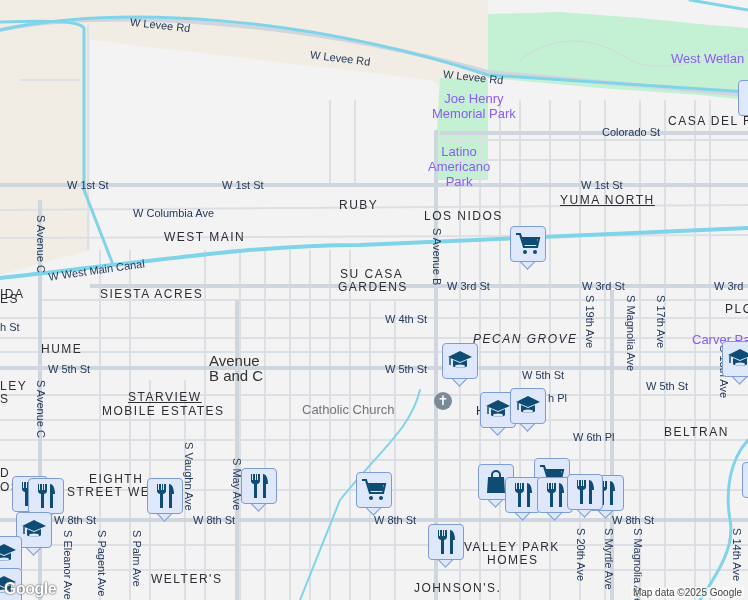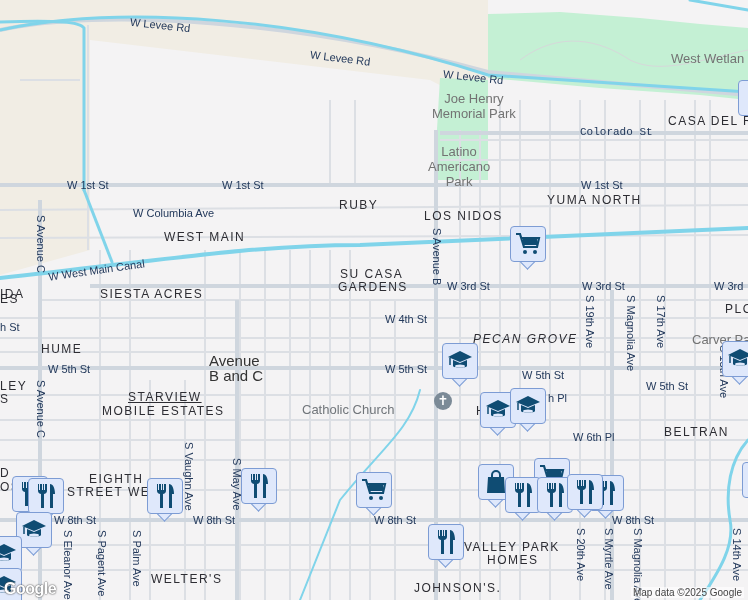--- a/index.html
+++ b/index.html
@@ -2,21 +2,21 @@
 <html><head>
 <meta charset="utf-8">
 <style>
   html,body{margin:0;padding:0;}
   body{width:748px;height:600px;overflow:hidden;background:#f4f3f4;font-family:"Liberation Sans",sans-serif;}
   #map{position:relative;width:748px;height:600px;overflow:hidden;background:#f4f3f4;}
   svg.base{position:absolute;left:0;top:0;}
   .lbl{position:absolute;white-space:nowrap;color:#1f3a5f;font-size:11px;line-height:12px;}
   .street{font-size:11px;color:#23395b;}
   .hood{font-size:12px;letter-spacing:1.5px;color:#2d2d33;font-weight:normal;}
-  .park{color:#737373;font-size:13px;text-align:center;line-height:15px;}
+  .park{color:#8b5cf6;font-size:13px;text-align:center;line-height:15px;}
   .place{color:#333;font-size:15px;line-height:16px;}
   .poiname{color:#70757a;font-size:13px;text-align:center;line-height:14px;}
   .vert{transform-origin:left top;transform:rotate(90deg);}
   .marker{position:absolute;width:36px;height:46px;}
   .marker .box{position:absolute;left:0;top:0;width:34px;height:34px;background:#dfe8fb;border:1px solid #7d9cd4;border-radius:4px;display:flex;align-items:center;justify-content:center;}
   .marker .tip{position:absolute;left:11px;top:28px;width:12px;height:12px;background:#dfe8fb;border-right:1px solid #7d9cd4;border-bottom:1px solid #7d9cd4;transform:rotate(45deg);}
   .church{position:absolute;width:18px;height:18px;border-radius:50%;background:#7b8a97;color:#fff;font-size:13px;text-align:center;line-height:18px;}
   .attr{position:absolute;right:4px;bottom:2px;font-size:10px;color:#444;background:rgba(255,255,255,0.6);padding:0 2px;}
   .glogo{position:absolute;left:4px;bottom:2px;font-size:16px;font-weight:bold;color:#fff;text-shadow:0 0 2px #555,0 0 1px #555;letter-spacing:-0.5px;}
 </style>
@@ -106,21 +106,21 @@
   </svg>
 
   <div class="lbl street" style="left:130px;top:19px;transform:rotate(6deg);">W Levee Rd</div>
   <div class="lbl street" style="left:310px;top:52px;transform:rotate(7deg);">W Levee Rd</div>
   <div class="lbl street" style="left:443px;top:71px;transform:rotate(6deg);">W Levee Rd</div>
   <div class="lbl street" style="left:222px;top:179px;">W 1st St</div>
   <div class="lbl street" style="left:67px;top:179px;">W 1st St</div>
   <div class="lbl street" style="left:581px;top:179px;">W 1st St</div>
   <div class="lbl street" style="left:133px;top:207px;">W Columbia Ave</div>
   <div class="lbl street" style="left:48px;top:264px;transform:rotate(-8deg);">W West Main Canal</div>
-  <div class="lbl street" style="left:580px;top:126px;font-family:Liberation Mono, monospace;">Colorado St</div>
+  <div class="lbl street" style="left:602px;top:126px;">Colorado St</div>
   <div class="lbl street" style="left:447px;top:280px;">W 3rd St</div>
   <div class="lbl street" style="left:582px;top:280px;">W 3rd St</div>
   <div class="lbl street" style="left:714px;top:280px;">W 3rd</div>
   <div class="lbl street" style="left:385px;top:313px;">W 4th St</div>
   <div class="lbl street" style="left:0px;top:321px;">h St</div>
   <div class="lbl street" style="left:48px;top:363px;">W 5th St</div>
   <div class="lbl street" style="left:385px;top:363px;">W 5th St</div>
   <div class="lbl street" style="left:522px;top:369px;">W 5th St</div>
   <div class="lbl street" style="left:646px;top:380px;">W 5th St</div>
   <div class="lbl street" style="left:548px;top:392px;">h Pl</div>
@@ -143,21 +143,21 @@
   <div class="lbl street vert" style="left:644px;top:528px;">S Magnolia Ave</div>
   <div class="lbl street vert" style="left:743px;top:528px;">S 14th Ave</div>
   <div class="lbl street vert" style="left:195px;top:442px;">S Vaughn Ave</div>
   <div class="lbl street vert" style="left:243px;top:458px;">S May Ave</div>
   <div class="lbl street vert" style="left:74px;top:530px;">S Eleanor Ave</div>
   <div class="lbl street vert" style="left:108px;top:530px;">S Pagent Ave</div>
   <div class="lbl street vert" style="left:143px;top:530px;">S Palm Ave</div>
 
   <div class="lbl hood" style="left:339px;top:199px;">RUBY</div>
   <div class="lbl hood" style="left:424px;top:210px;">LOS NIDOS</div>
-  <div class="lbl hood" style="left:547px;top:194px;">YUMA NORTH</div>
+  <div class="lbl hood" style="left:560px;top:194px;text-decoration:underline;">YUMA NORTH</div>
   <div class="lbl hood" style="left:668px;top:115px;">CASA DEL R</div>
   <div class="lbl hood" style="left:164px;top:231px;">WEST MAIN</div>
   <div class="lbl hood" style="left:100px;top:288px;">SIESTA ACRES</div>
   <div class="lbl hood" style="left:340px;top:268px;">SU CASA</div>
   <div class="lbl hood" style="left:338px;top:281px;">GARDENS</div>
   <div class="lbl hood" style="left:473px;top:333px;font-style:italic;">PECAN GROVE</div>
   <div class="lbl hood" style="left:41px;top:343px;">HUME</div>
   <div class="lbl hood" style="left:128px;top:391px;text-decoration:underline;">STARVIEW</div>
   <div class="lbl hood" style="left:102px;top:405px;text-align:right;">MOBILE ESTATES</div>
   <div class="lbl hood" style="left:89px;top:473px;">EIGHTH</div>

